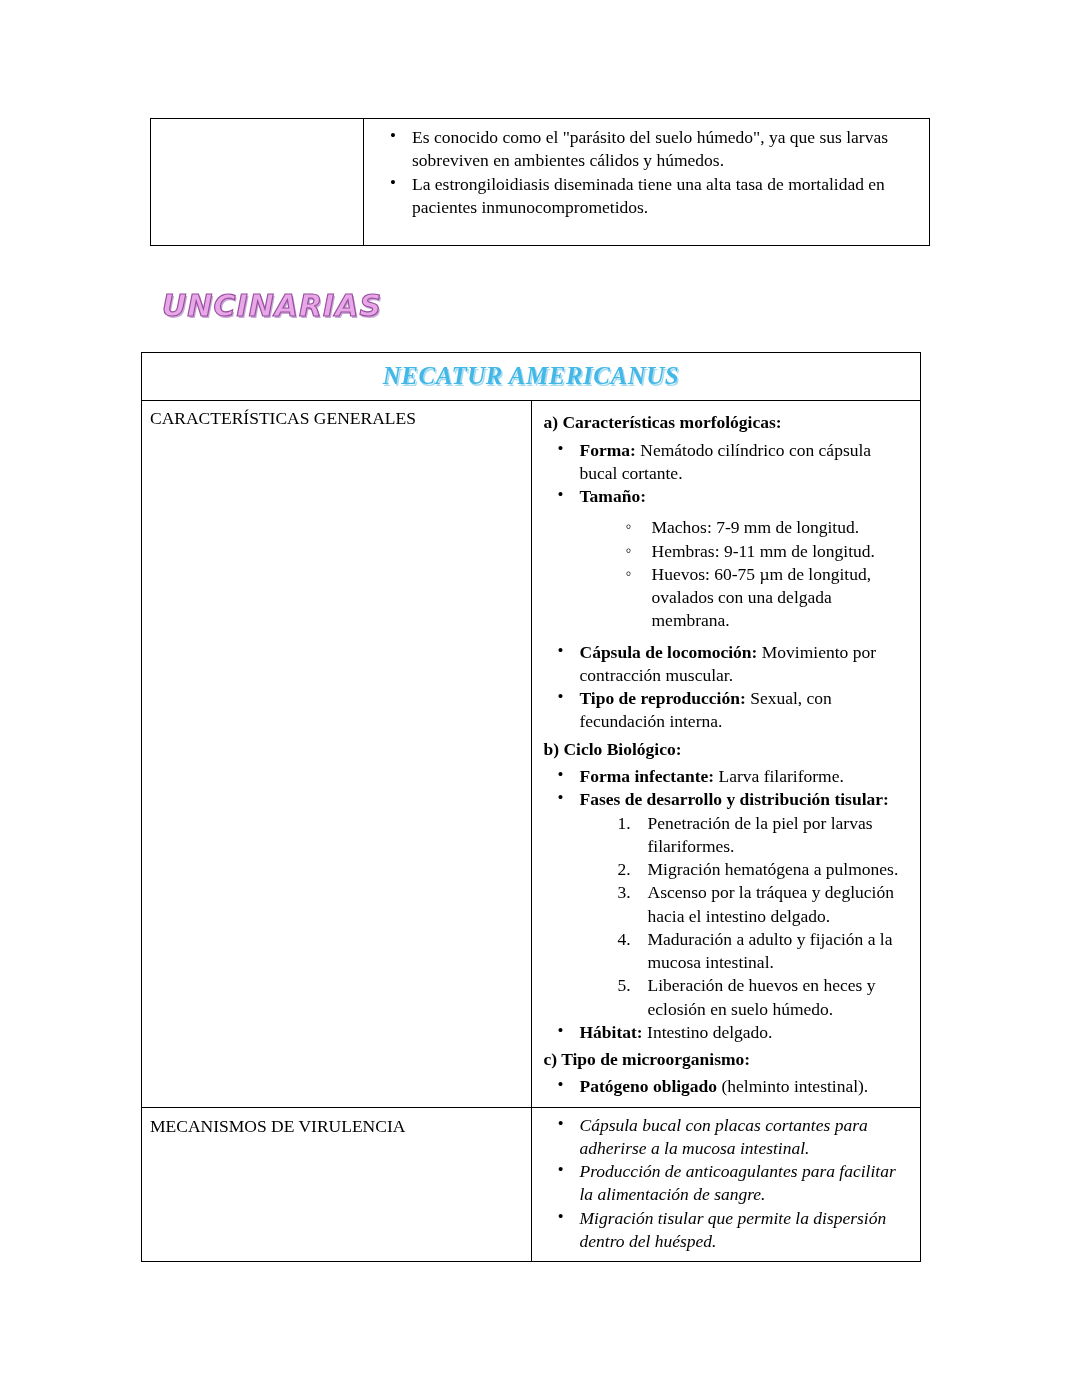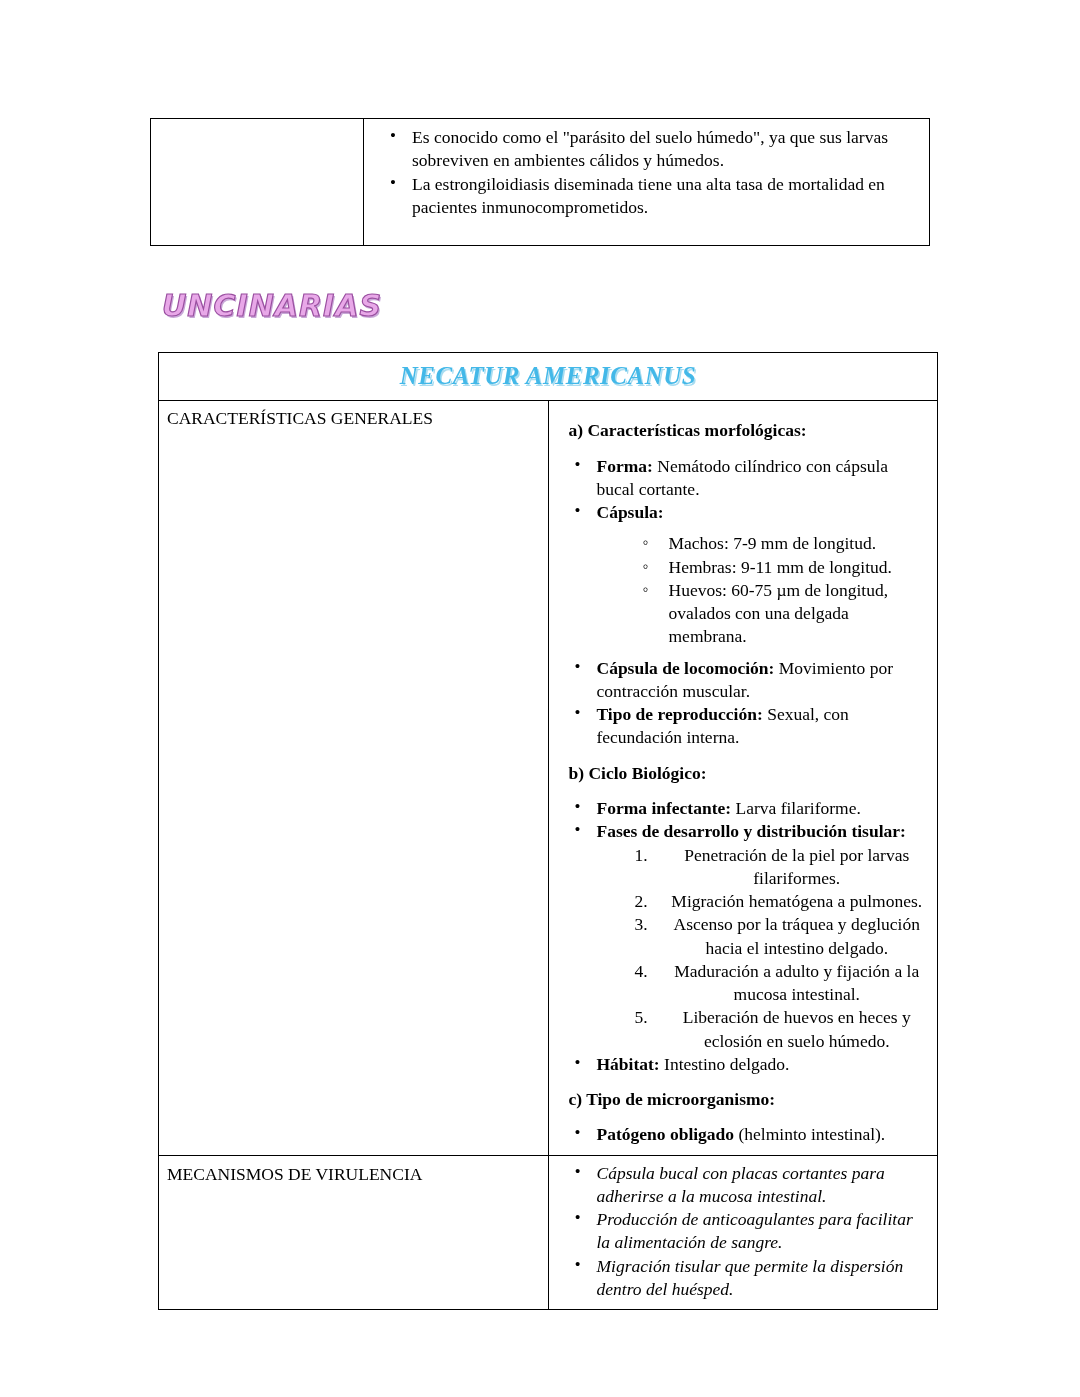--- a/index.html
+++ b/index.html
@@ -103,32 +103,31 @@
   ol.num {
     margin: 0;
     padding: 0 0 0 68px;
     list-style: none;
     counter-reset: nitem;
   }
   ol.num > li {
     position: relative;
     line-height: 1.33;
     counter-increment: nitem;
-    text-align: center;
   }
   ol.num > li::before {
     content: counter(nitem) ".";
     position: absolute;
     left: -30px;
     top: 0;
   }
 
   .sec-head {
     font-weight: bold;
-    margin: 12px;
+    margin: 4px;
     line-height: 1.33;
   }
   .b { font-weight: bold; }
 
   
   .heading-uncinarias {
     position: absolute;
     left: 150px;
     top: 288px;
     font-family: "DejaVu Sans", sans-serif;
@@ -138,21 +137,21 @@
     letter-spacing: 1px;
     color: #e8a8e8;
     -webkit-text-stroke: 1.2px #9a4fa0;
     text-shadow: 1.5px 1.5px 0px #c9a8d8;
     margin-left: 12px;
   }
 
   
   .main-table-wrap {
     position: absolute;
-    left: 158px;
+    left: 141px;
     top: 352px;
     width: 723px;
   }
   .title-cell {
     text-align: center;
     padding: 4px 0 6px 0;
   }
   .title-text {
     font-family: "Liberation Serif", serif;
     font-style: italic;
@@ -202,21 +201,21 @@
         <td class="label-cell">CARACTERÍSTICAS GENERALES</td>
         <td class="body-cell">
 
           <p class="sec-head">a) Características morfológicas:</p>
 
           <ul class="bul">
             <li>
               <span class="b">Forma:</span><span> Nemátodo cilíndrico con cápsula bucal cortante.</span>
             </li>
             <li>
-              <span class="b">Cápsula:</span>
+              <span class="b">Tamaño:</span>
               <ul class="circ">
                 <li>Machos: 7-9 mm de longitud.</li>
                 <li>Hembras: 9-11 mm de longitud.</li>
                 <li>Huevos: 60-75 µm de longitud, ovalados con una delgada membrana.</li>
               </ul>
             </li>
             <li>
               <span class="b">Cápsula de locomoción:</span><span> Movimiento por contracción muscular.</span>
             </li>
             <li>

